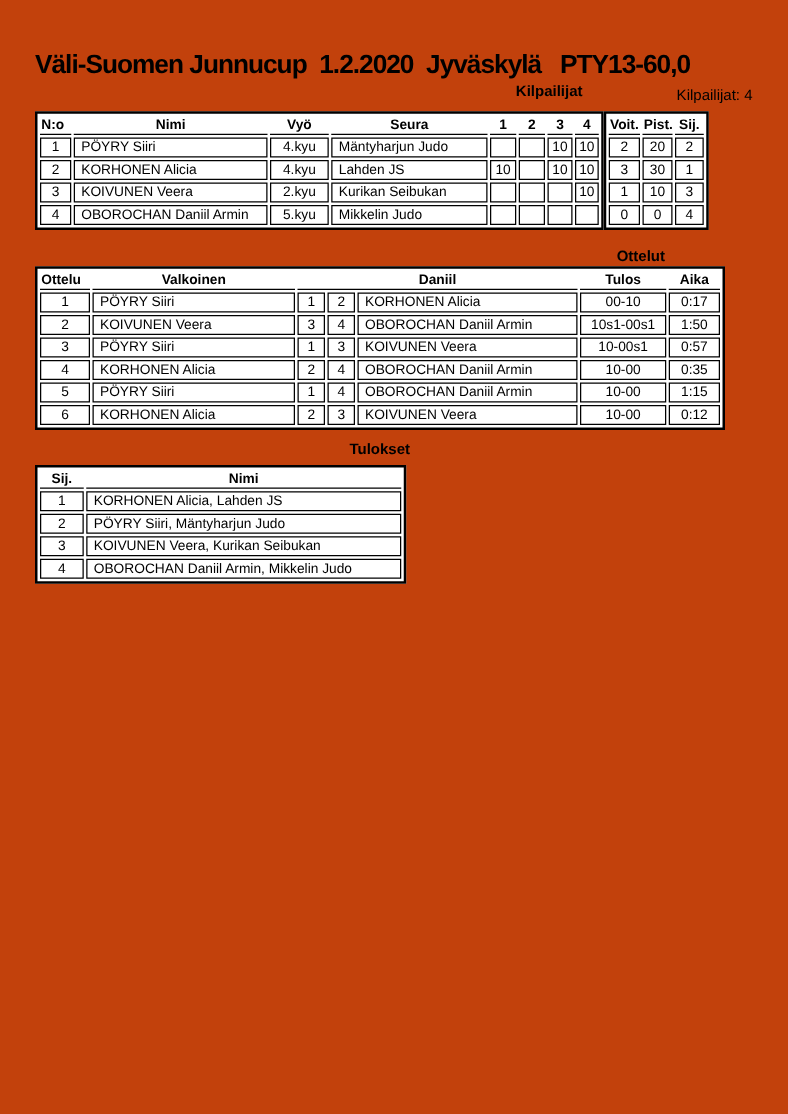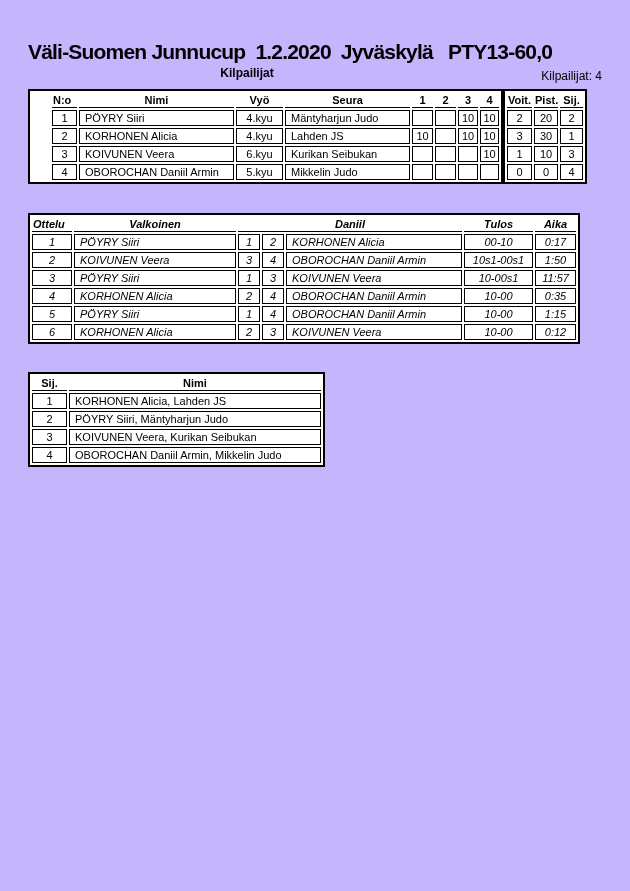--- a/index.html
+++ b/index.html
@@ -4,56 +4,56 @@
 <style>
   html, body {
     margin: 0;
     padding: 0;
     background: #ffffff;
   }
   .page {
     position: relative;
     width: 630px;
     height: 891px;
-    background: #c4b5fd;
+    background: #c2410c;
     font-family: "Liberation Sans", "DejaVu Sans", sans-serif;
     color: #000000;
     overflow: hidden;
   }
   .page-title {
     position: absolute;
     left: 28px;
     top: 40px;
     font-size: 21px;
     font-weight: bold;
     letter-spacing: -0.8px;
     white-space: pre;
     color: #000;
   }
   .section-label {
     position: absolute;
     font-size: 12px;
     font-weight: bold;
-    text-align: center;
+    text-align: right;
     color: #000;
   }
   .label-kilpailijat { left: 28px; top: 66px; width: 438px; }
   .label-ottelut    { left: 28px; top: 198px; width: 504px; }
   .label-tulokset   { left: 28px; top: 352px; width: 300px; }
   .competitors-count {
     position: absolute;
     top: 69px;
     right: 28px;
     font-size: 12px;
     color: #000;
     text-align: right;
   }
   .tbl-wrap { position: absolute; display: flex; align-items: flex-start; }
   .wrap-kilpailijat { left: 28px; top: 89px; }
-  .wrap-ottelut     { left: 28px; top: 213px; font-style: italic; }
+  .wrap-ottelut     { left: 28px; top: 213px; }
   .wrap-tulokset    { left: 28px; top: 372px; }
 
   table.rpt {
     border-collapse: separate;
     border-spacing: 2px;
     border: 2px solid #000;
     table-layout: fixed;
     background: #fff;
   }
   table.rpt th {
@@ -72,21 +72,21 @@
     height: 14px;
     padding: 0 2px;
     border: 1px solid #000;
     text-align: center;
     vertical-align: middle;
     white-space: nowrap;
     overflow: hidden;
   }
   table.rpt .left { text-align: left; padding-left: 5px; }
   table.rpt th.left { padding-left: 1px; }
-  .t-main  { width: 433px; padding-left: 20px; }
+  .t-main  { width: 433px; }
   .t-score { width: 72px; }
   .t-matches { width: 532px; }
   .t-results { width: 287px; }
 </style>
 </head>
 <body>
 
 <div class="page">
 
   <div class="page-title">Väli-Suomen Junnucup  1.2.2020  Jyväskylä   PTY13-60,0</div>
@@ -134,21 +134,21 @@
           <td>4.kyu</td>
           <td class="left">Lahden JS</td>
           <td>10</td>
           <td></td>
           <td>10</td>
           <td>10</td>
         </tr>
         <tr>
           <td>3</td>
           <td class="left">KOIVUNEN Veera</td>
-          <td>6.kyu</td>
+          <td>2.kyu</td>
           <td class="left">Kurikan Seibukan</td>
           <td></td>
           <td></td>
           <td></td>
           <td>10</td>
         </tr>
         <tr>
           <td>4</td>
           <td class="left">OBOROCHAN Daniil Armin</td>
           <td>5.kyu</td>
@@ -192,20 +192,21 @@
         </tr>
         <tr>
           <td>0</td>
           <td>0</td>
           <td>4</td>
         </tr>
       </tbody>
     </table>
   </div>
 
+  <div class="section-label label-ottelut">Ottelut</div>
 
   <div class="tbl-wrap wrap-ottelut">
     <table class="rpt t-matches">
       <colgroup>
         <col style="width:40px">
           <col style="width:162px">
           <col style="width:22px">
           <col style="width:22px">
         <col style="width:176px">
           <col style="width:69px">
@@ -239,21 +240,21 @@
           <td>10s1-00s1</td>
           <td>1:50</td>
         </tr>
         <tr>
           <td>3</td>
           <td class="left">PÖYRY Siiri</td>
           <td>1</td>
           <td>3</td>
           <td class="left">KOIVUNEN Veera</td>
           <td>10-00s1</td>
-          <td>11:57</td>
+          <td>0:57</td>
         </tr>
         <tr>
           <td>4</td>
           <td class="left">KORHONEN Alicia</td>
           <td>2</td>
           <td>4</td>
           <td class="left">OBOROCHAN Daniil Armin</td>
           <td>10-00</td>
           <td>0:35</td>
         </tr>
@@ -272,20 +273,21 @@
           <td>2</td>
           <td>3</td>
           <td class="left">KOIVUNEN Veera</td>
           <td>10-00</td>
           <td>0:12</td>
         </tr>
       </tbody>
     </table>
   </div>
 
+  <div class="section-label label-tulokset">Tulokset</div>
 
   <div class="tbl-wrap wrap-tulokset">
     <table class="rpt t-results">
       <colgroup>
         <col style="width:35px">
           <col style="width:252px">
       </colgroup>
       <thead>
         <tr>
           <th>Sij.</th>

